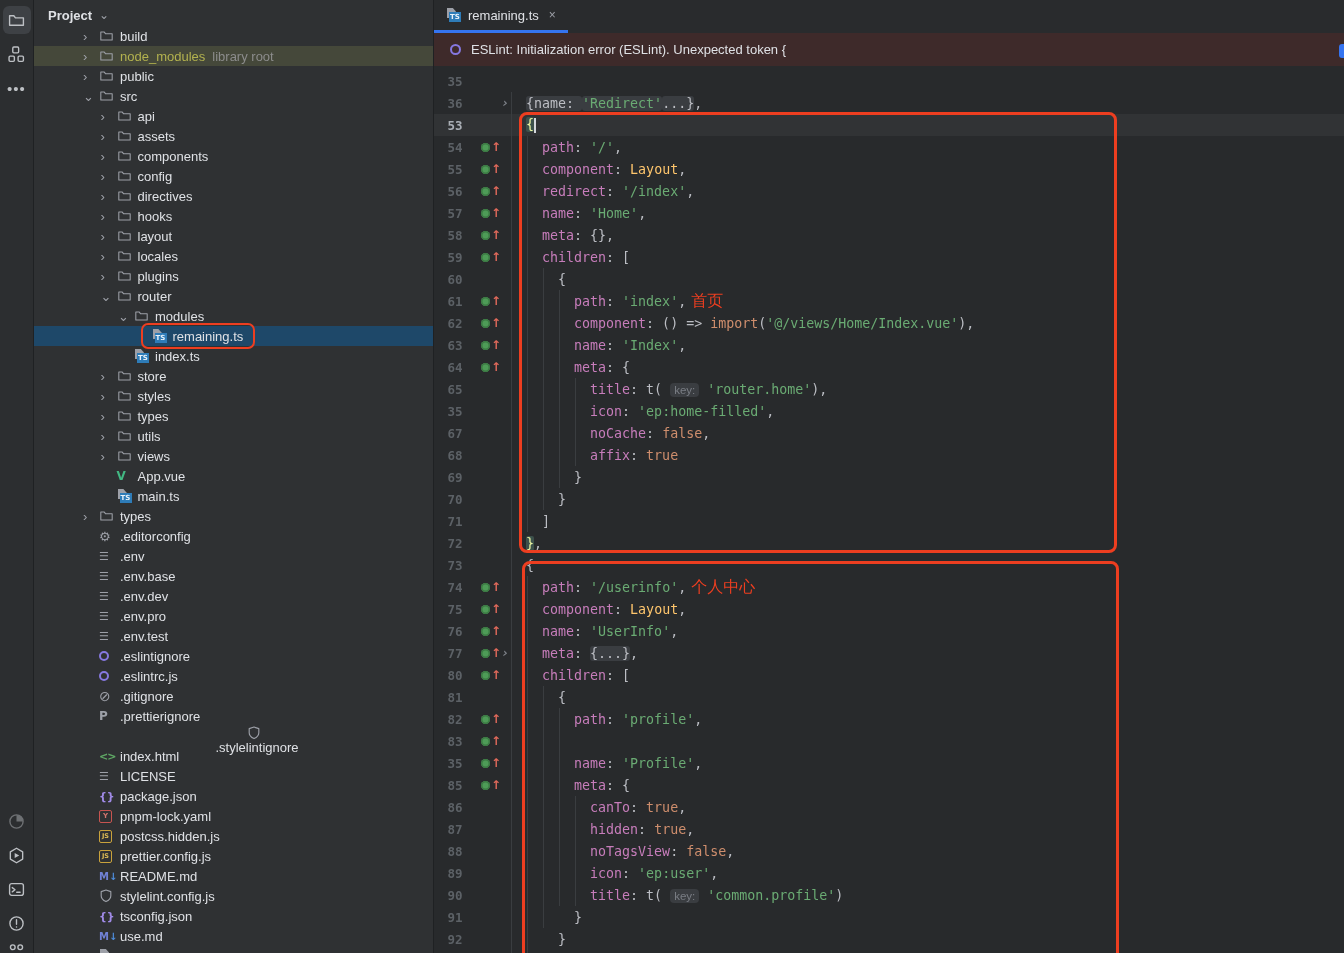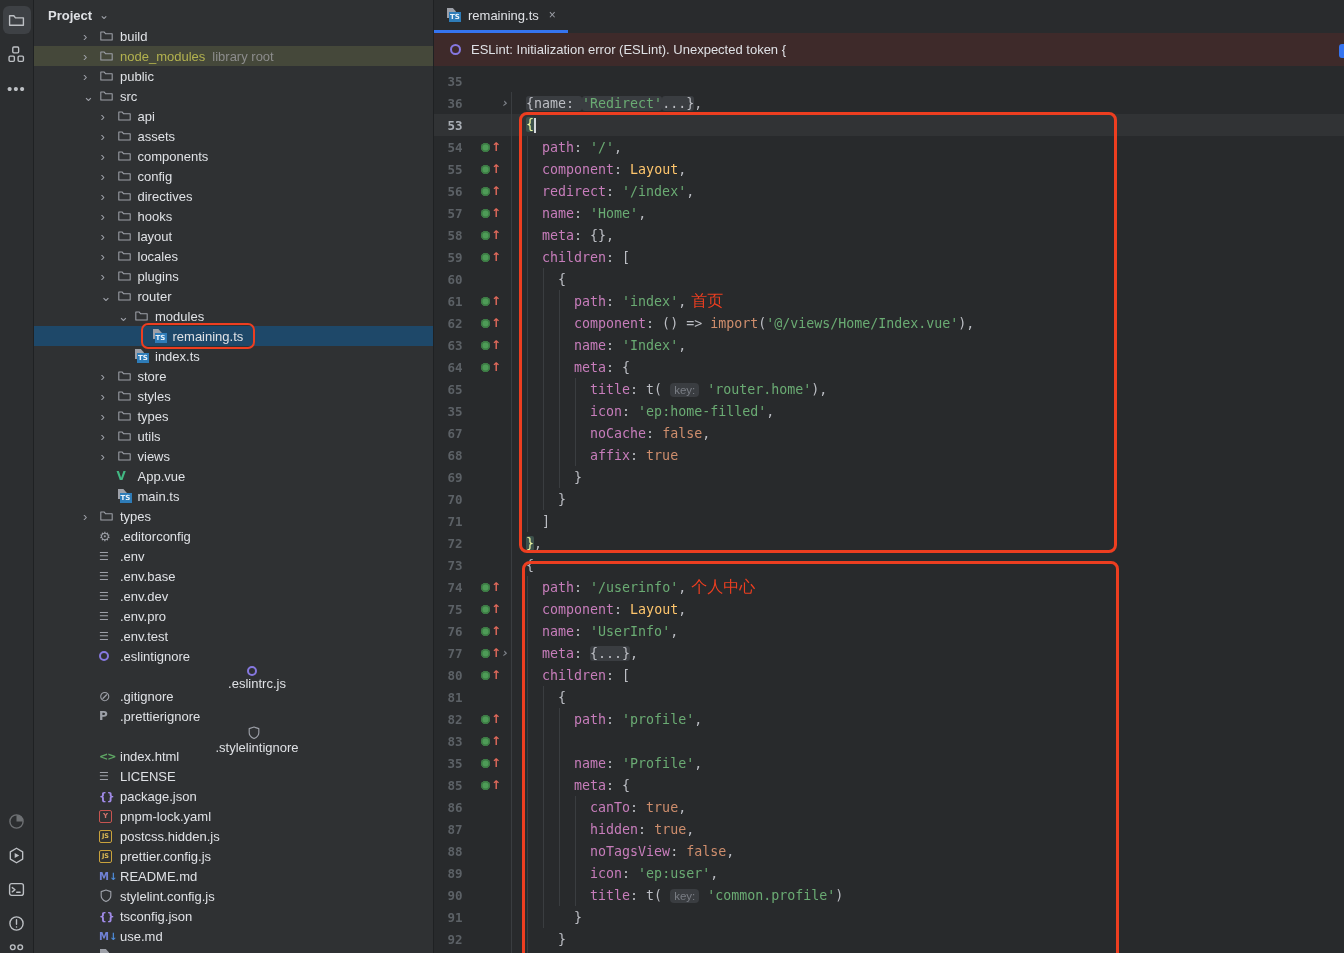--- a/index.html
+++ b/index.html
@@ -424,21 +424,21 @@
           </span>
           <span class="tlabel">.env.test</span>
         </div>
         <div class="trow" style="padding-left: 46px;">
           <span class="chev"></span>
           <span class="ticon">
             <span class="esl-ring" style="width:10px;height:10px;border-width:2.5px;"></span>
           </span>
           <span class="tlabel">.eslintignore</span>
         </div>
-        <div class="trow" style="padding-left: 46px; flex-direction: column;">
+        <div class="trow" style="padding-left: 46px;">
           <span class="chev"></span>
           <span class="ticon">
             <span class="esl-ring" style="width:10px;height:10px;border-width:2.5px;"></span>
           </span>
           <span class="tlabel">.eslintrc.js</span>
         </div>
         <div class="trow" style="padding-left: 46px;">
           <span class="chev"></span>
           <span class="ticon">
             <span style="color:#9da0a8;font-size:14px;">⊘</span>

